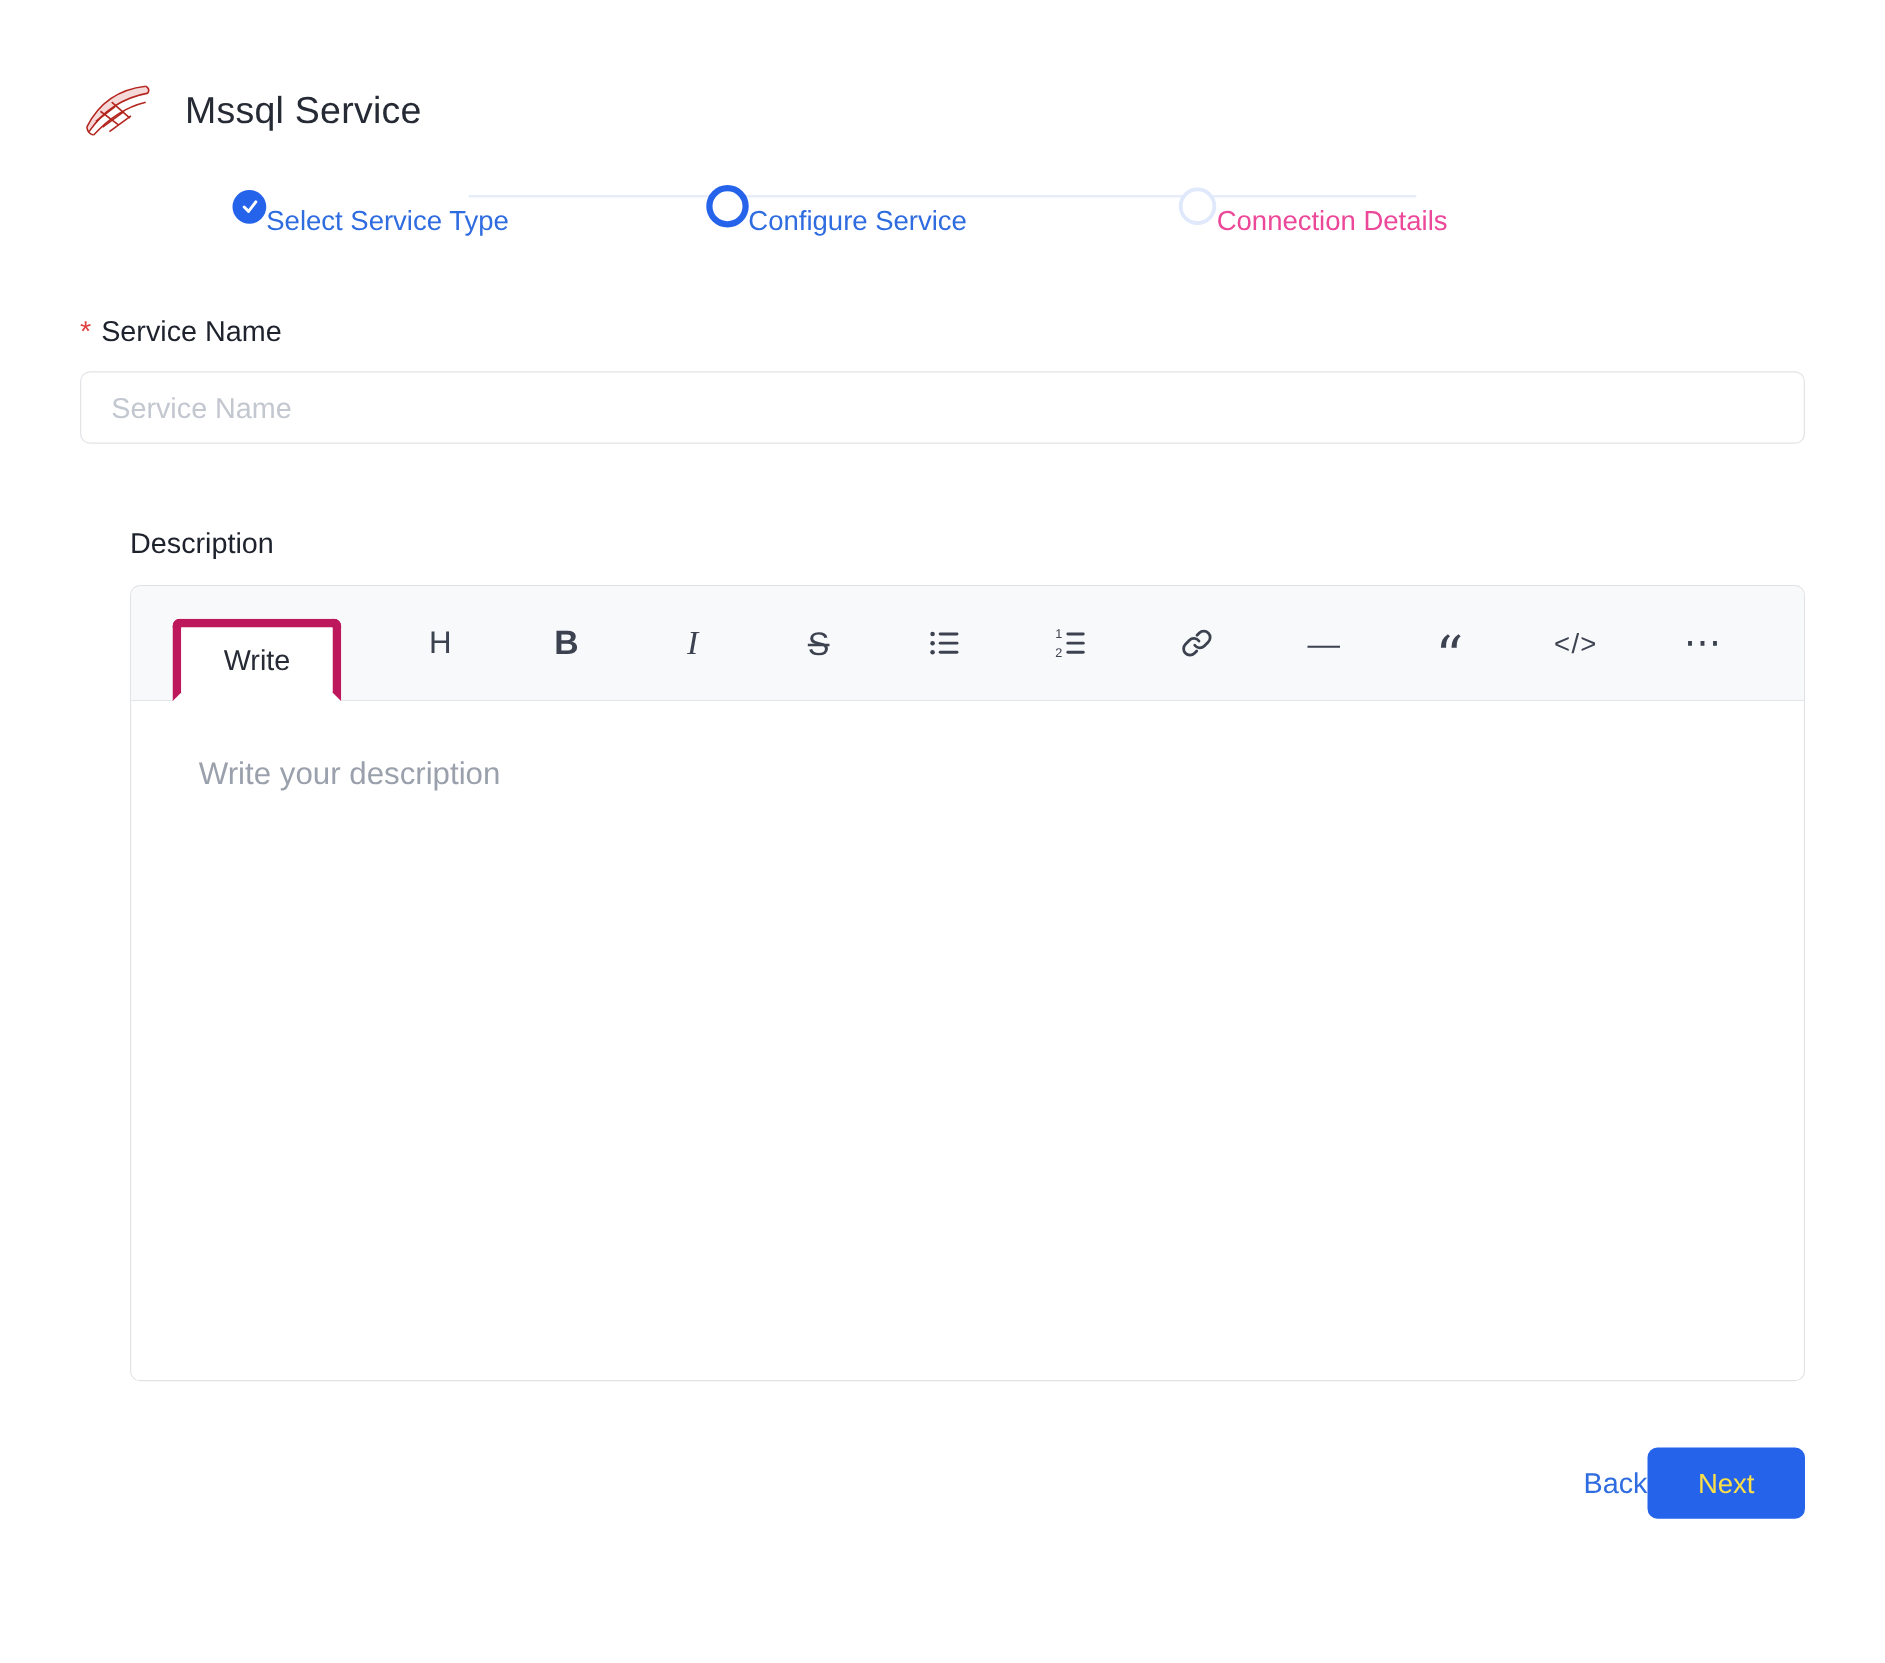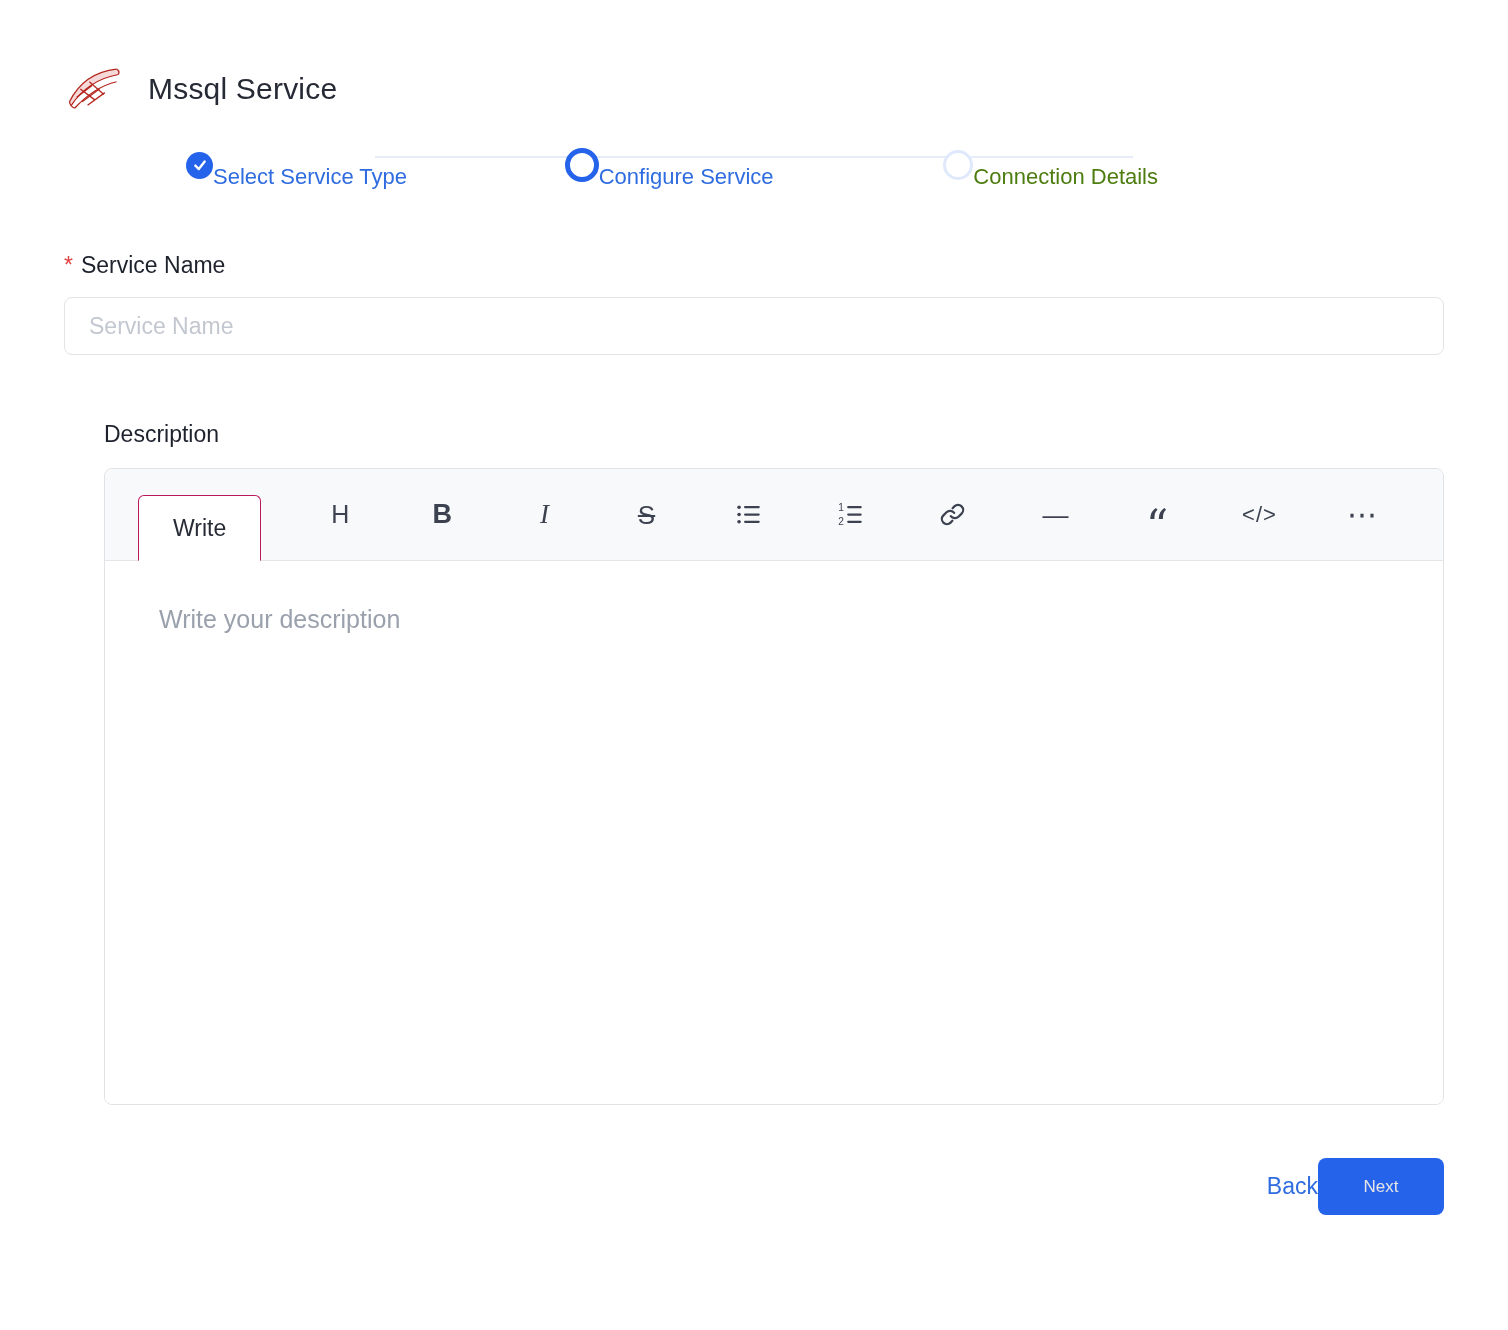--- a/index.html
+++ b/index.html
@@ -36,21 +36,21 @@
   .dot.completed {
     width: 27px; height: 27px;
     background: #2563eb;
     display: flex; align-items: center; justify-content: center;
   }
   .dot.completed svg { width: 14px; height: 14px; }
   .dot.active { width: 34px; height: 34px; border: 5px solid #2563eb; }
   .dot.pending { width: 30px; height: 30px; border: 3px solid #dfe9fb; }
   .step-label { margin-top: 24px; font-size: 22px; }
   .step-label.done-or-active { color: #2f6ce0; }
-  .step-label.pending { color: #4d7c0f; text-align: center; }
+  .step-label.pending { color: #ec4899; text-align: center; }
 
   
   .field-label { font-size: 23px; color: #1d222c; font-weight: 500; }
   .required { color: #e0403f; margin-right: 8px; font-weight: 500; }
   .service-name-block { margin-top: 62px; }
   .text-input {
     margin-top: 18px;
     width: 100%;
     height: 58px;
     border: 1px solid #e3e4e8;
@@ -88,21 +88,21 @@
   .tabs { display: flex; align-items: flex-end; height: 100%; }
   .tab {
     height: 66px;
     padding: 0 34px;
     display: flex;
     align-items: center;
     font-size: 23px;
     border-top-left-radius: 6px;
     border-top-right-radius: 6px;
     cursor: pointer;
-    border: 1px solid #be185d;
+    border: 7px solid #be185d;
     font-family: "Liberation Sans", sans-serif;
     background: #e9ebee;
     color: #8e939c;
   }
   .tab.active {
     background: #ffffff;
     color: #262b35;
     border-bottom-color: #ffffff;
     margin-bottom: -1px;
     position: relative;
@@ -165,24 +165,24 @@
     border: none;
     color: #2f6ce0;
     font-size: 23px;
     cursor: pointer;
     font-family: "Liberation Sans", sans-serif;
   }
   .next-btn {
     width: 126px;
     height: 57px;
     background: #2563eb;
-    color: #e5e5e5;
+    color: #fde047;
     border: none;
     border-radius: 8px;
-    font-size: 17px;
+    font-size: 22px;
     cursor: pointer;
     font-family: "Liberation Sans", sans-serif;
   }
 </style>
 </head>
 <body>
 
 <div class="page">
 
   <div class="header-row">

